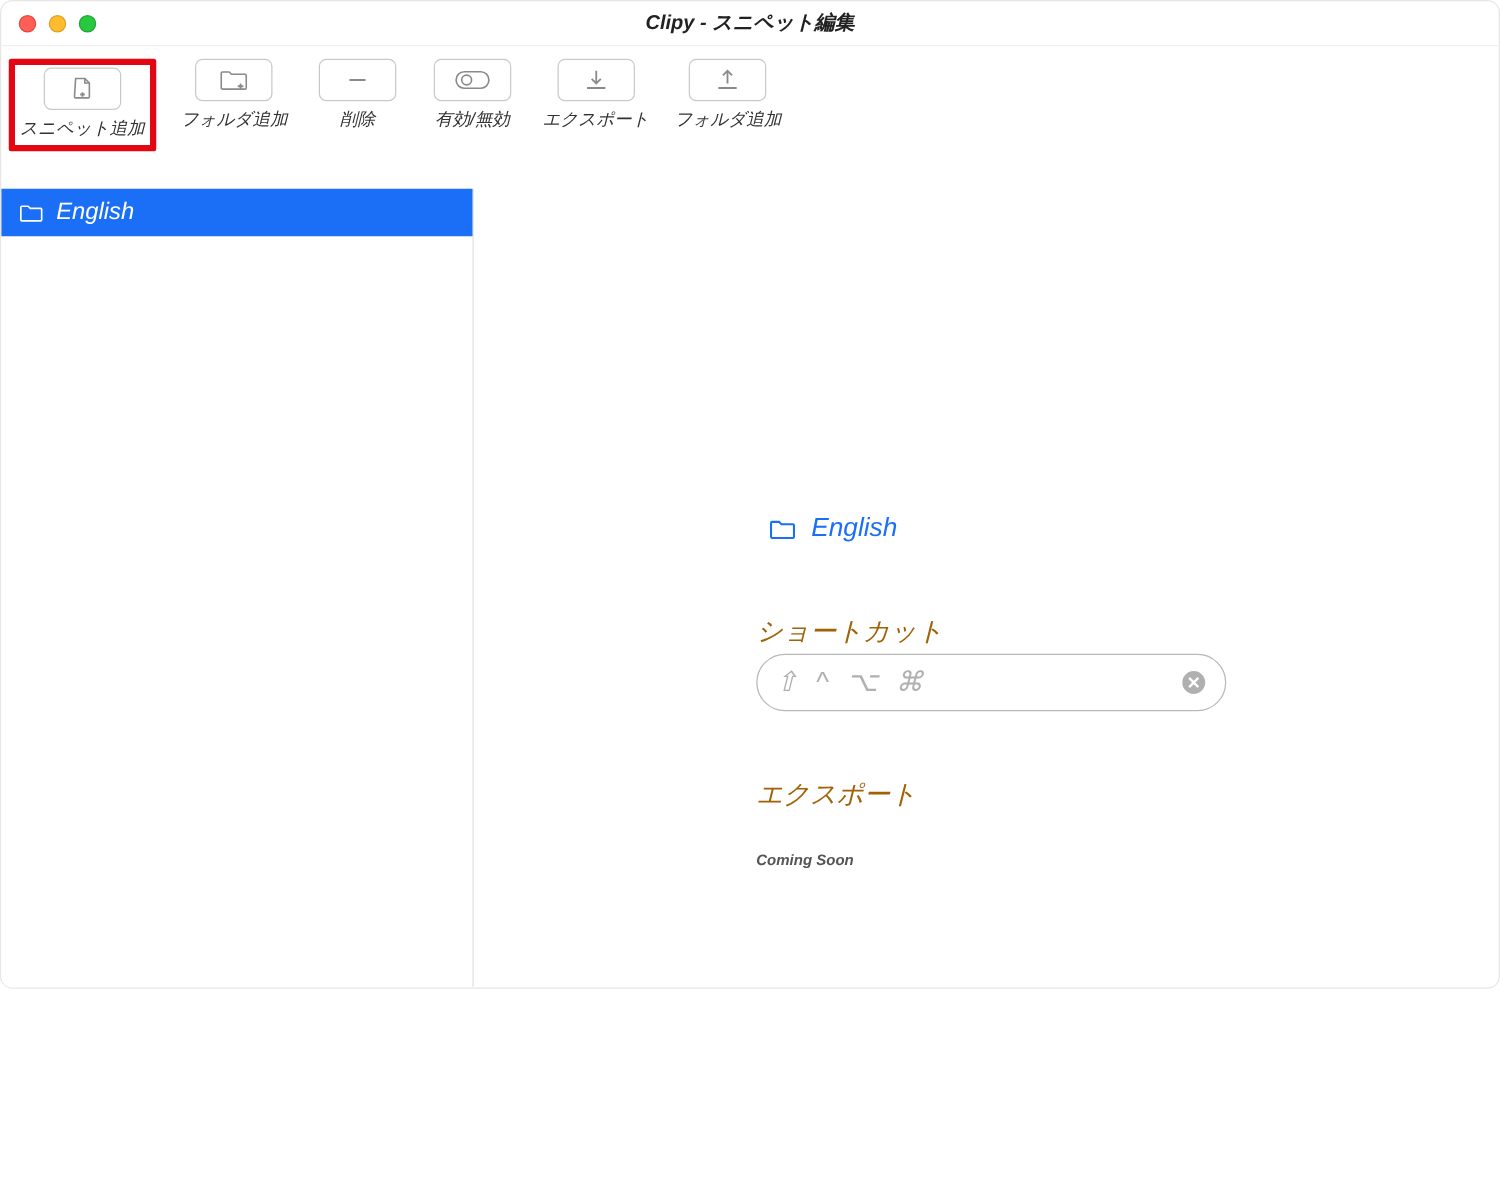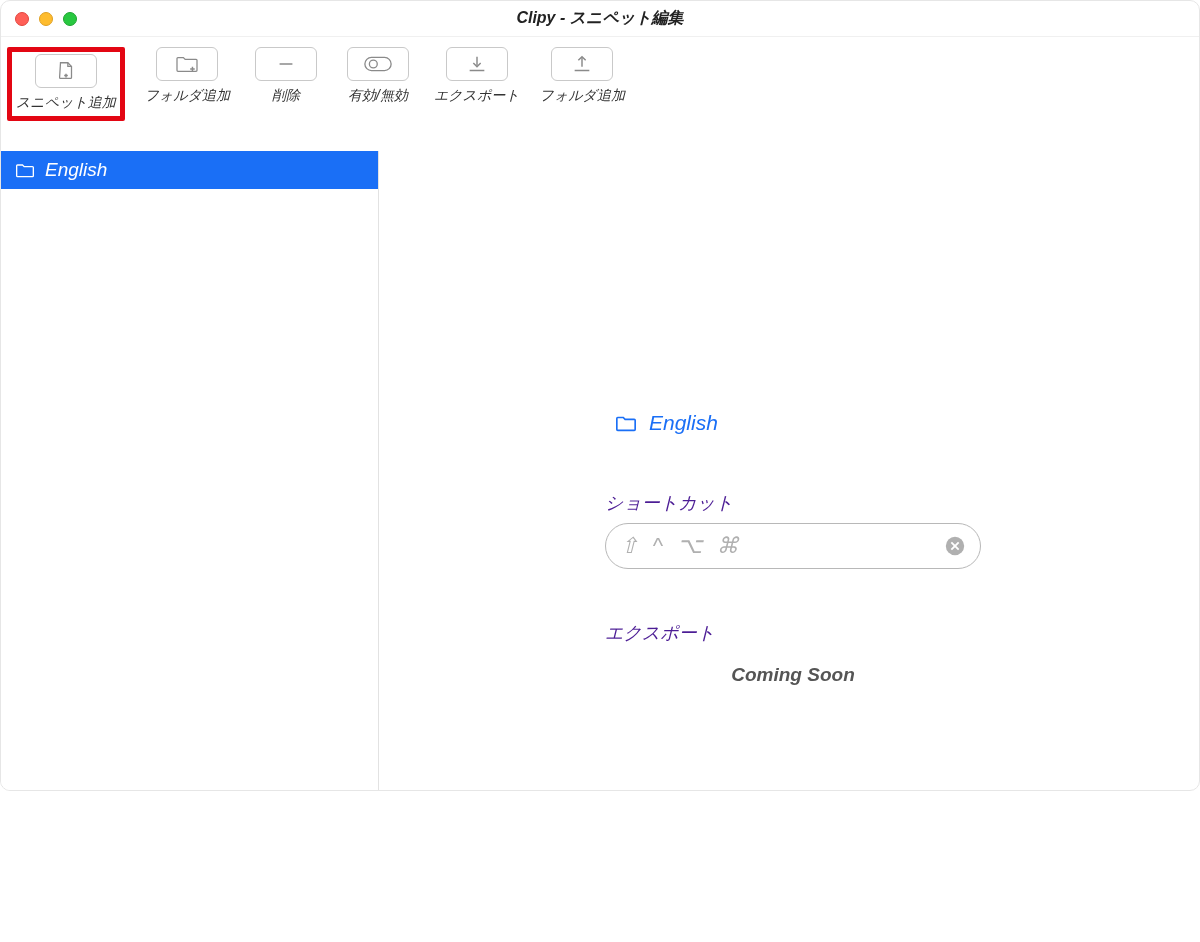--- a/index.html
+++ b/index.html
@@ -22,27 +22,27 @@
   .highlight-box .toolbar-btn { margin-top: -2px; }
   
   .body { flex: 1; display: flex; min-height: 0; margin-top: 20px; }
   .sidebar { width: 378px; border-right: 1px solid #e2e2e2; background: #ffffff; display: flex; flex-direction: column; }
   .sidebar-item { height: 38px; display: flex; align-items: center; gap: 10px; padding: 0 14px; font-size: 19px; font-weight: 500; cursor: pointer; }
   .sidebar-item.selected { background: #1a6ff6; color: #ffffff; }
   .folder-icon-white { color: #ffffff; }
   
   .detail { flex: 1; padding: 20px 24px; position: relative; }
   .folder-header { position: absolute; left: 236px; top: 260px; display: flex; align-items: center; gap: 12px; color: #1a6ff6; font-size: 21px; font-weight: 500; cursor: pointer; }
-  .section-label { color: #4c1d95; font-size: 18px; }
+  .section-label { color: #a16207; font-size: 21px; }
   .shortcut-label { position: absolute; left: 226px; top: 340px; }
   .shortcut-field { position: absolute; left: 226px; top: 372px; width: 376px; height: 46px; border: 1px solid #b8b8b8; border-radius: 23px; display: flex; align-items: center; padding: 0 14px; gap: 10px; cursor: text; }
   .shortcut-symbols { color: #b0b0b0; font-size: 22px; letter-spacing: 4px; flex: 1; }
   .clear-btn { width: 22px; height: 22px; color: #b0b0b0; cursor: pointer; }
   .share-label { position: absolute; left: 226px; top: 470px; }
-  .coming-soon { position: absolute; left: 226px; top: 513px; width: 376px; text-align: center; color: #555; font-size: 19px; font-weight: 600; }
+  .coming-soon { position: absolute; left: 226px; top: 530px; width: 376px; text-align: left; color: #555; font-size: 12px; font-weight: 600; }
   svg { display: block; }
 </style>
 </head>
 <body>
 
 <div class="window">
 
   <div class="titlebar">
     <div class="traffic-lights">
       <div class="tl tl-close"></div>

